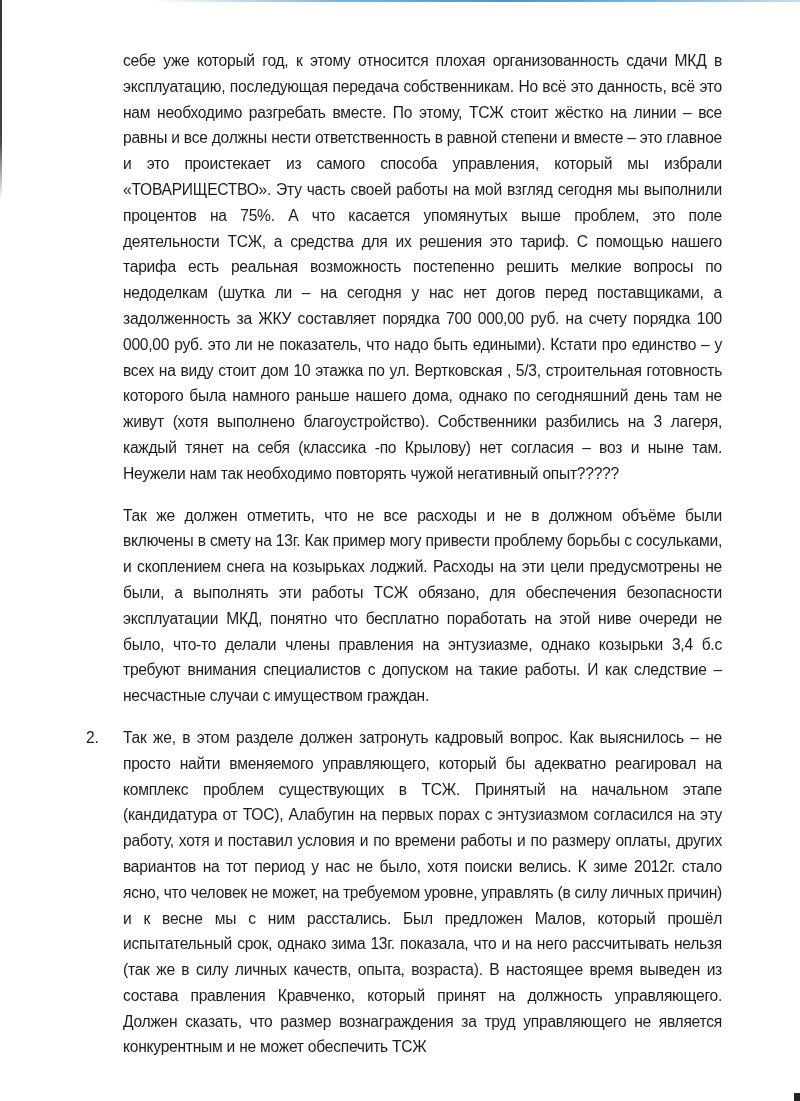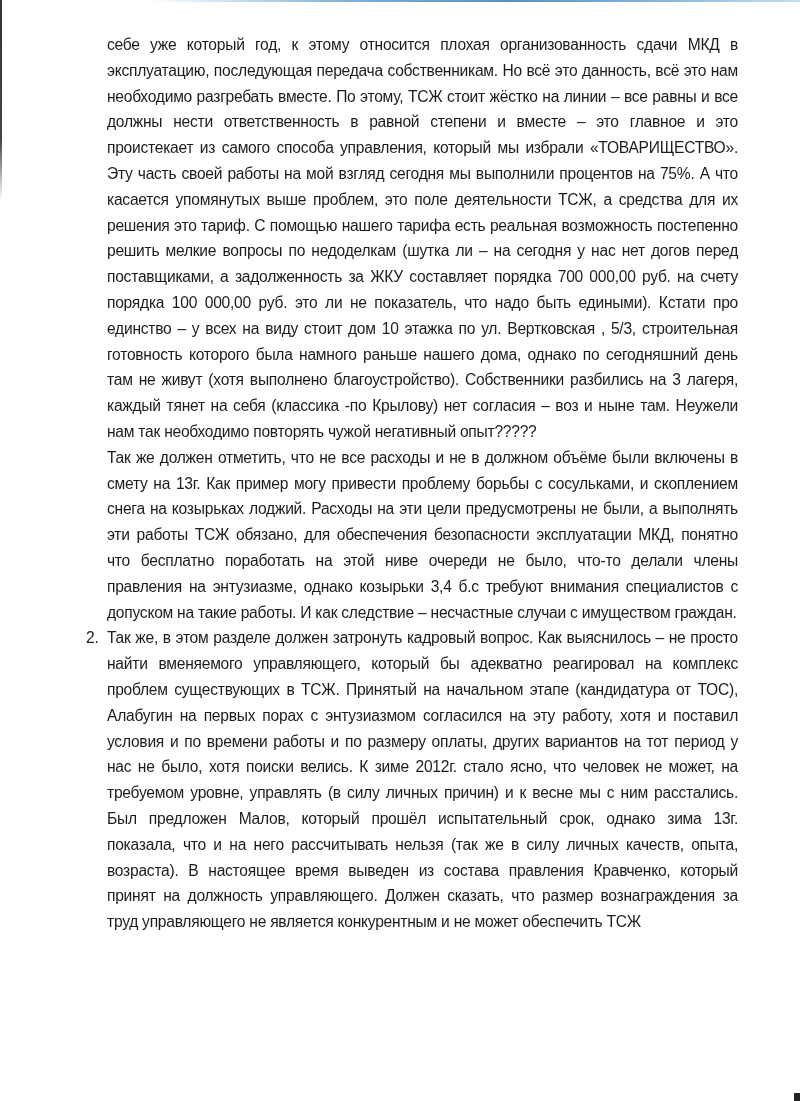--- a/index.html
+++ b/index.html
@@ -20,21 +20,21 @@
   }
   .page {
     position: absolute; left: 107px; top: 32px; width: 631px;
     font-family: "Liberation Sans", sans-serif;
     font-size: 15.6px;
     line-height: 25.8px;
     color: #1c1c1c;
     letter-spacing: -0.25px;
   }
   .para {
-    margin: 0; text-align: justify; text-align-last: left;
+    margin: 16px; text-align: justify; text-align-last: left;
   }
   .list-item { position: relative; }
   .list-num {
     position: absolute; left: -21px; top: 0;
   }
 </style>
 </head>
 <body>
 
 <div class="scan-top"></div>

